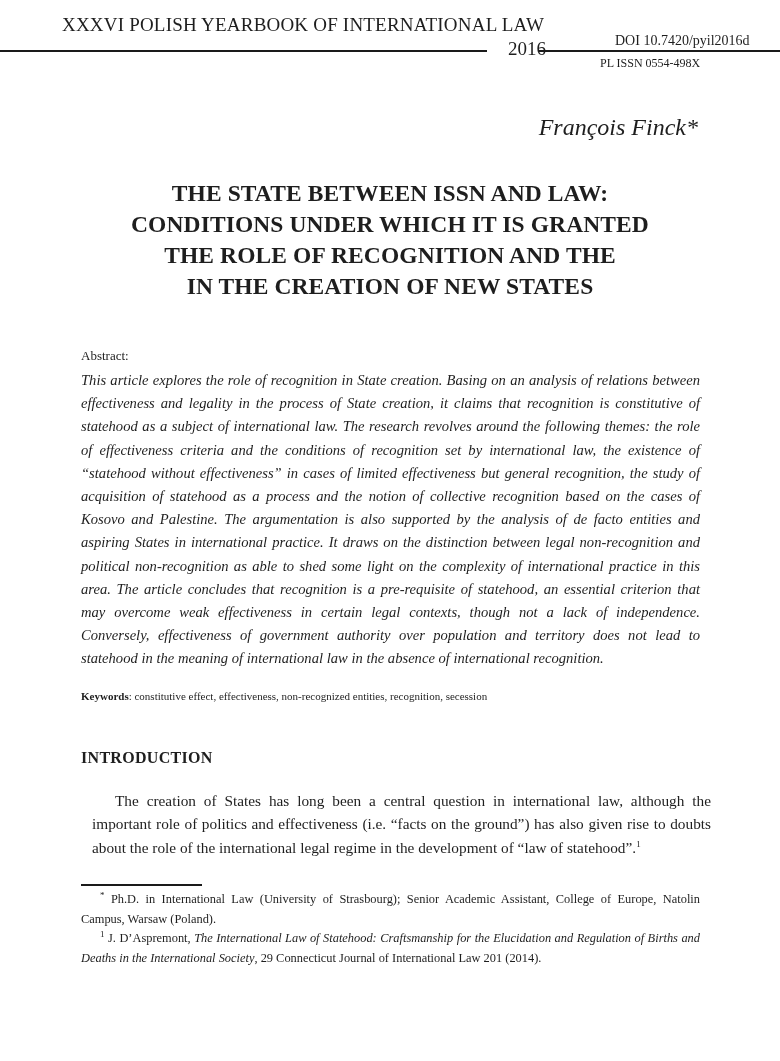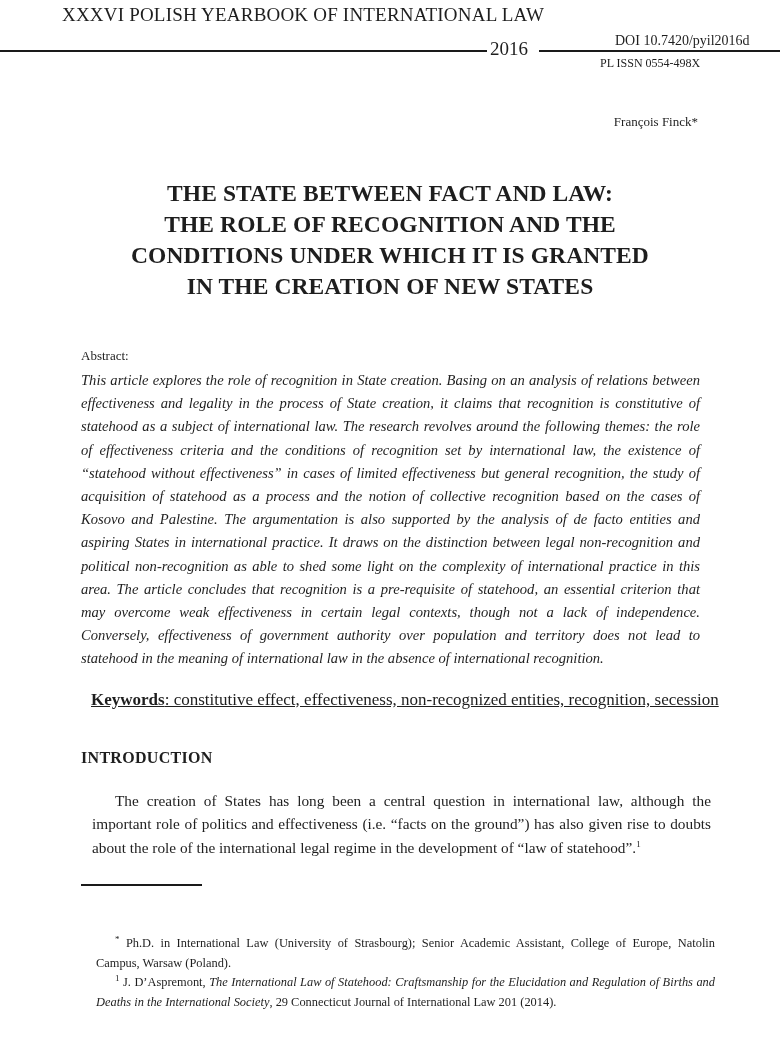--- a/index.html
+++ b/index.html
@@ -1,72 +1,72 @@
 <!DOCTYPE html>
 <html><head>
 <meta charset="utf-8">
 <style>
   html, body { margin: 0; padding: 0; background: #ffffff; }
   body { width: 780px; height: 1061px; position: relative; overflow: hidden; color: #1e1e1e;
          font-family: "Liberation Serif", "DejaVu Serif", serif; }
   .abs { position: absolute; }
 
   
-  #journal-title { left: 62px; top: 4px; font-size: 19px; letter-spacing: 0.2px; white-space: nowrap; }
+  #journal-title { left: 62px; top: 14px; font-size: 19px; letter-spacing: 0.2px; white-space: nowrap; }
   #rule-left { left: 0; top: 50px; width: 487px; height: 2px; background: #1a1a1a; }
-  #year { left: 490px; top: 38px; font-size: 19px; white-space: nowrap; }
+  #year { left: 508px; top: 38px; font-size: 19px; white-space: nowrap; }
   #rule-right { left: 539px; top: 50px; width: 241px; height: 2px; background: #1a1a1a; }
   #doi { left: 567px; top: 33px; font-size: 14px; white-space: nowrap; margin-left: 48px; }
   #issn { left: 600px; top: 56px; font-size: 12px; white-space: nowrap; }
 
   
-  #author { right: 82px; top: 114px; font-size: 13px; white-space: nowrap; text-align: right; }
+  #author { right: 82px; top: 114px; font-size: 24px; font-style: italic; white-space: nowrap; text-align: right; }
 
   
   #title { left: 60px; width: 660px; top: 178px; text-align: center; font-size: 23.5px; line-height: 31px;
            font-weight: bold; letter-spacing: 0.1px; }
   #title div { white-space: nowrap; }
 
   
   #abstract-label { left: 81px; top: 348px; font-size: 13px; }
   #abstract-text { left: 81px; top: 369px; width: 619px; font-size: 14.6px; line-height: 23.2px;
                    font-style: italic; text-align: justify; }
 
   
-  #keywords { left: 91px; top: 690px; font-size: 17px; white-space: nowrap; text-decoration: underline; }
+  #keywords { left: 81px; top: 690px; font-size: 11px; white-space: nowrap; }
   #keywords .kw-label { font-weight: bold; }
 
   
   #intro-heading { left: 81px; top: 749px; font-size: 16px; font-weight: bold; letter-spacing: 0.3px; }
   #intro-text { left: 92px; top: 789px; width: 619px; font-size: 15.3px; line-height: 23.3px; text-align: justify; }
   #intro-text p { margin: 0; text-indent: 23px; }
   sup { font-size: 9px; vertical-align: super; line-height: 0; }
 
   
   #fn-rule { left: 81px; top: 884px; width: 121px; height: 1.5px; background: #1a1a1a; }
-  #footnotes { left: 96px; top: 890px; width: 619px; font-size: 12.4px; line-height: 19.5px; text-align: justify; margin-top: 44px; }
+  #footnotes { left: 81px; top: 890px; width: 619px; font-size: 12.4px; line-height: 19.5px; text-align: justify; }
   #footnotes p { margin: 0; text-indent: 19px; }
   #footnotes .it { font-style: italic; }
 </style>
 </head>
 <body>
 
 <div id="journal-title" class="abs">XXXVI POLISH YEARBOOK OF INTERNATIONAL LAW</div>
 <div id="rule-left" class="abs"></div>
 <div id="year" class="abs">2016</div>
 <div id="rule-right" class="abs"></div>
 <div id="doi" class="abs">DOI 10.7420/pyil2016d</div>
 <div id="issn" class="abs">PL ISSN 0554-498X</div>
 
 <div id="author" class="abs">François Finck*</div>
 
 <div id="title" class="abs">
-  <div>THE STATE BETWEEN FACT AND LAW:</div>
+  <div>THE STATE BETWEEN ISSN AND LAW:</div>
+  <div>CONDITIONS UNDER WHICH IT IS GRANTED</div>
   <div>THE ROLE OF RECOGNITION AND THE</div>
-  <div>CONDITIONS UNDER WHICH IT IS GRANTED</div>
   <div>IN THE CREATION OF NEW STATES</div>
 </div>
 
 <div id="abstract-label" class="abs">Abstract:</div>
 <div id="abstract-text" class="abs">This article explores the role of recognition in State creation. Basing on an analysis of relations between effectiveness and legality in the process of State creation, it claims that recognition is constitutive of statehood as a subject of international law. The research revolves around the following themes: the role of effectiveness criteria and the conditions of recognition set by international law, the existence of “statehood without effectiveness” in cases of limited effectiveness but general recognition, the study of acquisition of statehood as a process and the notion of collective recognition based on the cases of Kosovo and Palestine. The argumentation is also supported by the analysis of de facto entities and aspiring States in international practice. It draws on the distinction between legal non-recognition and political non-recognition as able to shed some light on the complexity of international practice in this area. The article concludes that recognition is a pre-requisite of statehood, an essential criterion that may overcome weak effectiveness in certain legal contexts, though not a lack of independence. Conversely, effectiveness of government authority over population and territory does not lead to statehood in the meaning of international law in the absence of international recognition.</div>
 
 <div id="keywords" class="abs"><span class="kw-label">Keywords</span><span>: constitutive effect, effectiveness, non-recognized entities, recognition, secession</span></div>
 
 <div id="intro-heading" class="abs">INTRODUCTION</div>
 <div id="intro-text" class="abs">

